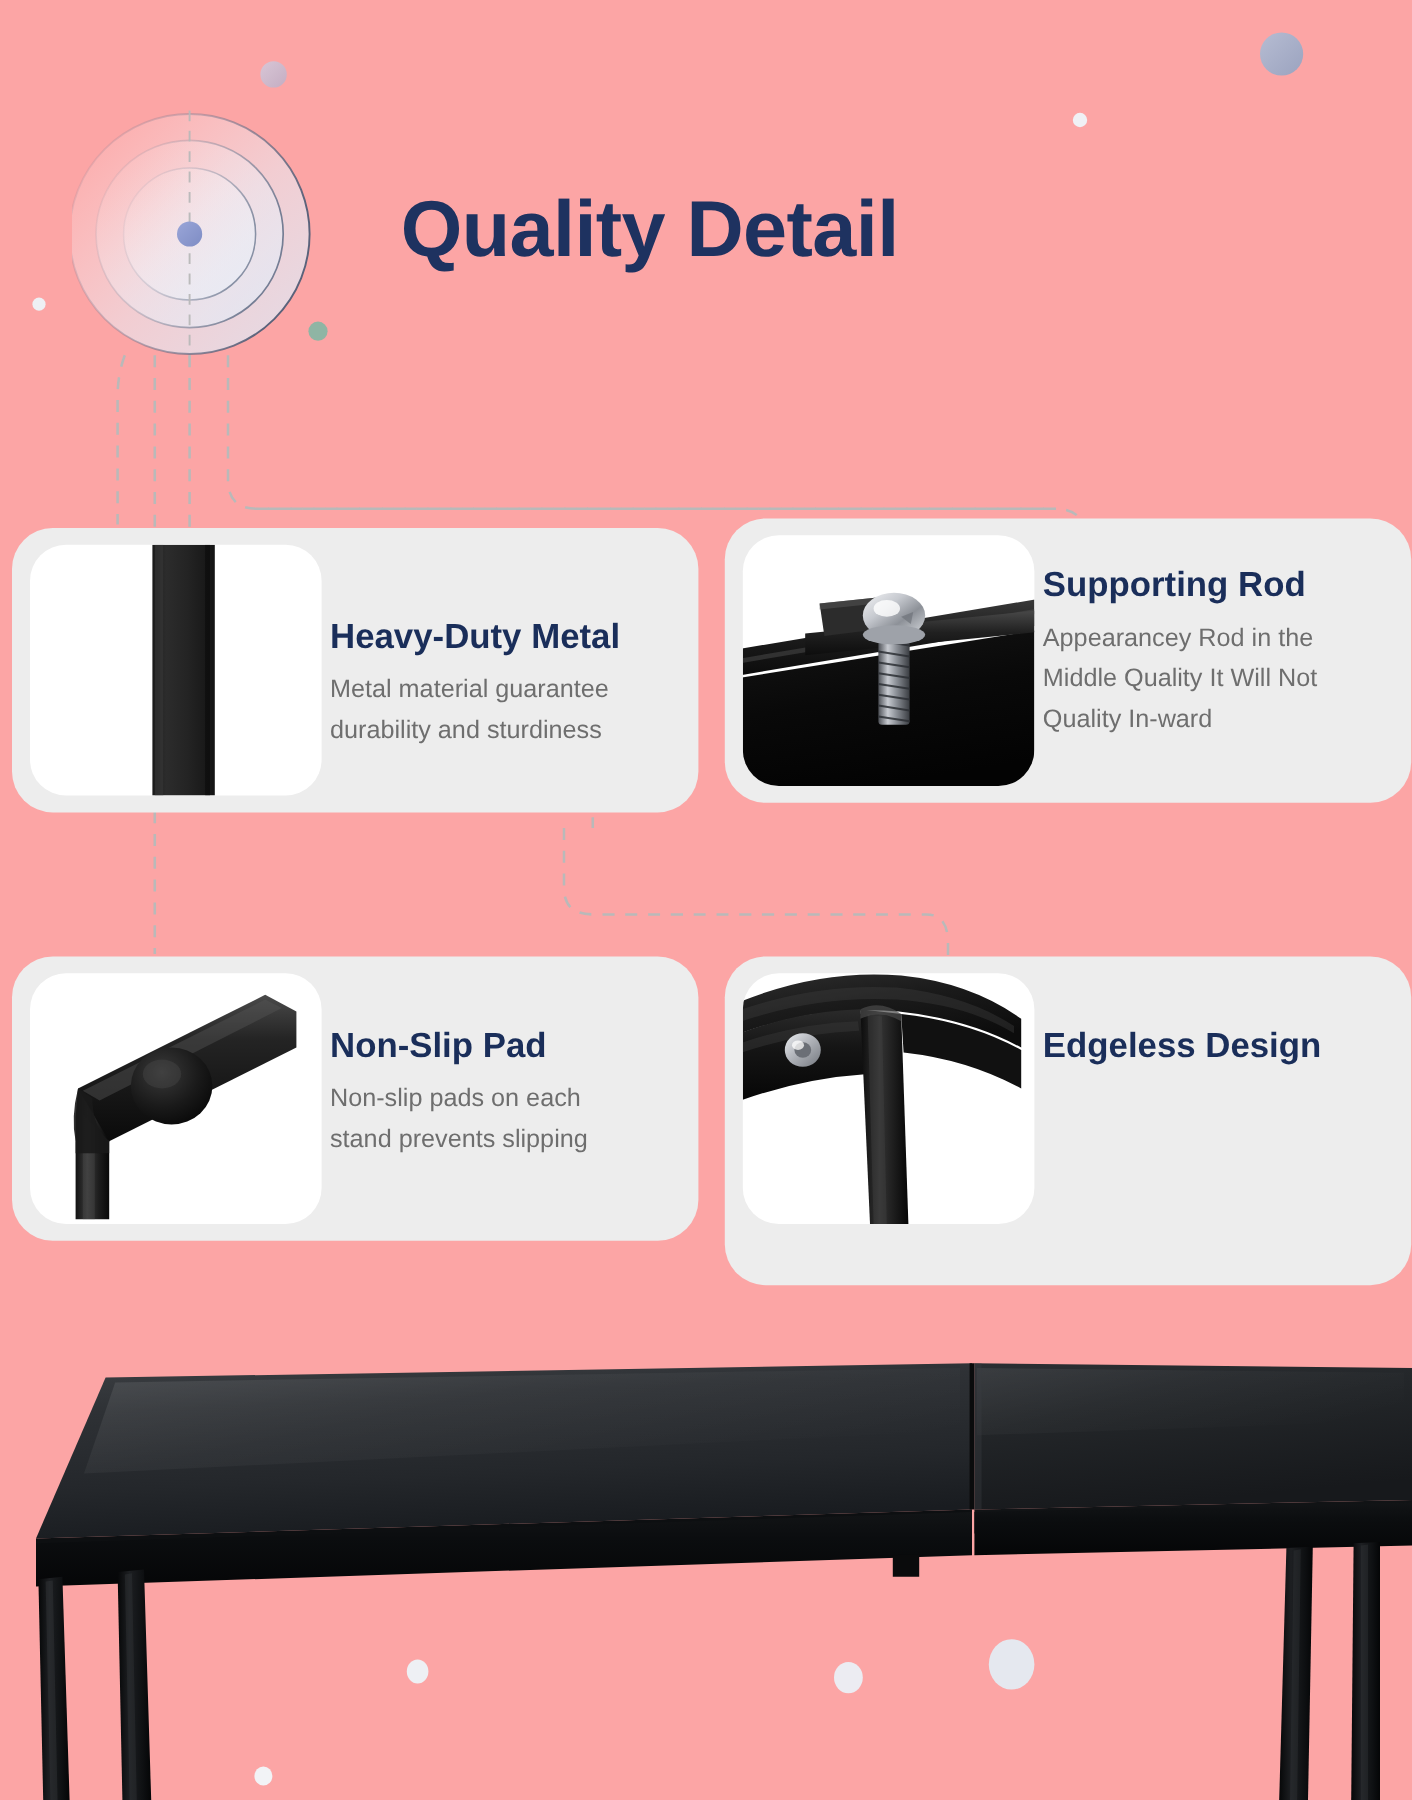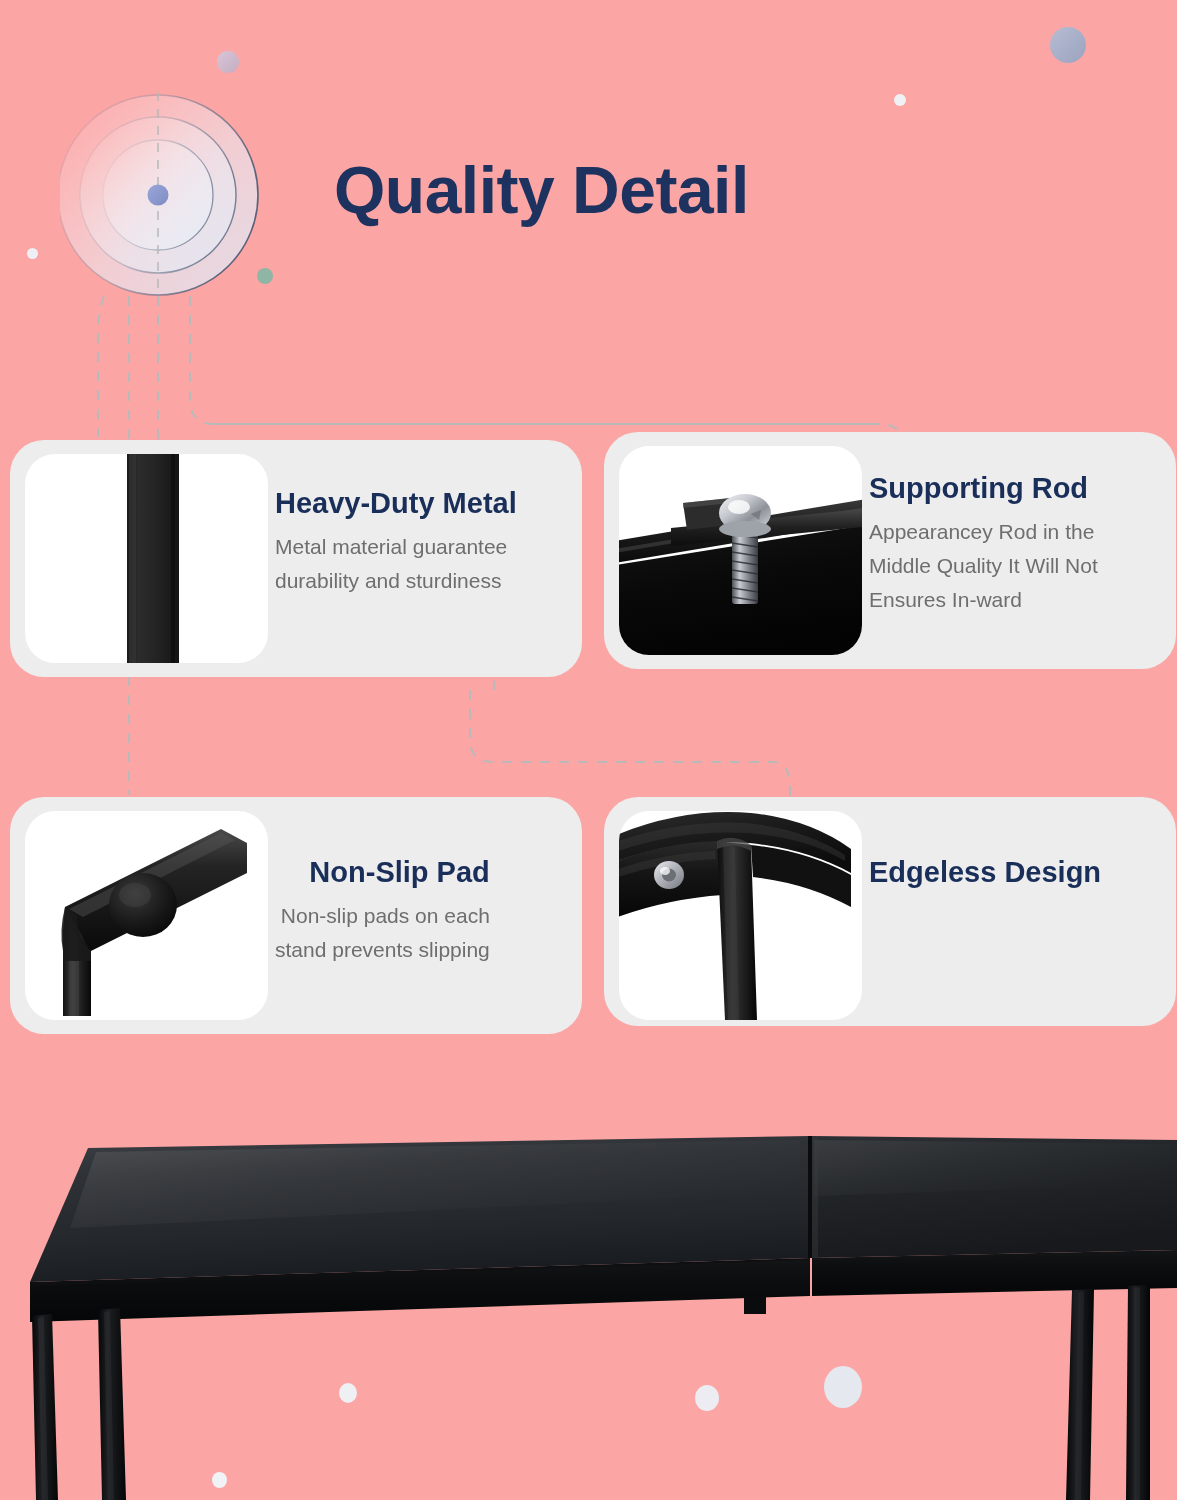--- a/index.html
+++ b/index.html
@@ -130,21 +130,21 @@
             <stop offset="22%" stop-color="#2c2c2c"></stop>
             <stop offset="55%" stop-color="#242424"></stop>
             <stop offset="100%" stop-color="#141414"></stop>
           </linearGradient>
         </defs>
         <rect x="102" y="-6" width="52" height="222" fill="url(#barG)"></rect>
         <rect x="104" y="-6" width="7" height="222" fill="#3a3a3a" opacity="0.55"></rect>
         <rect x="146" y="-6" width="4" height="222" fill="#0a0a0a" opacity="0.6"></rect>
       </svg>
     </div>
-    <div class="card-text" style="left:265px;top:48px;">
+    <div class="card-text" style="left:265px;top:76px;">
       <div class="card-title">Heavy-Duty Metal</div>
       <div class="card-desc">
         <div>Metal material guarantee</div>
         <div>durability and sturdiness</div>
       </div>
     </div>
   </div>
 
   <div class="card" style="left:604px;top:432px;width:572px;height:237px;">
     <div class="card-img" style="left:15px;top:14px;width:243px;height:209px;">
@@ -205,26 +205,26 @@
         <ellipse cx="126" cy="83" rx="26" ry="8" fill="#9ea2a9"></ellipse>
         <ellipse cx="120" cy="61" rx="11" ry="7" fill="#ffffff" opacity="0.8"></ellipse>
         <path d="M 132 68 L 142 64 L 140 74 Z" fill="#6f737a" opacity="0.7"></path>
       </svg>
     </div>
     <div class="card-text" style="left:265px;top:41px;">
       <div class="card-title">Supporting Rod</div>
       <div class="card-desc">
         <div>Appearancey Rod in the</div>
         <div>Middle Quality It Will Not</div>
-        <div>Ensures In-ward</div>
+        <div>Quality In-ward</div>
       </div>
     </div>
   </div>
 
-  <div class="card" style="left:10px;top:797px;width:572px;height:237px;text-align:right;">
+  <div class="card" style="left:10px;top:797px;width:572px;height:237px;">
     <div class="card-img" style="left:15px;top:14px;width:243px;height:209px;">
       <svg width="243" height="209" viewBox="0 0 243 209">
         <defs>
           <linearGradient id="legTopG" x1="0" y1="0" x2="0" y2="1">
             <stop offset="0%" stop-color="#4a4a4a"></stop>
             <stop offset="30%" stop-color="#242424"></stop>
             <stop offset="100%" stop-color="#0a0a0a"></stop>
           </linearGradient>
           <linearGradient id="legVertG" x1="0" y1="0" x2="1" y2="0">
             <stop offset="0%" stop-color="#121212"></stop>
@@ -253,21 +253,21 @@
     </div>
     <div class="card-text" style="left:265px;top:60px;">
       <div class="card-title">Non-Slip Pad</div>
       <div class="card-desc">
         <div>Non-slip pads on each</div>
         <div>stand prevents slipping</div>
       </div>
     </div>
   </div>
 
-  <div class="card" style="left:604px;top:797px;width:572px;height:229px;">
+  <div class="card" style="left:604px;top:797px;width:572px;height:274px;">
     <div class="card-img" style="left:15px;top:14px;width:243px;height:209px;">
       <svg width="243" height="209" viewBox="0 0 243 209">
         <defs>
           <linearGradient id="topSurfG" x1="0" y1="0" x2="0.6" y2="1">
             <stop offset="0%" stop-color="#2e2e2e"></stop>
             <stop offset="45%" stop-color="#1b1b1b"></stop>
             <stop offset="100%" stop-color="#0c0c0c"></stop>
           </linearGradient>
           <linearGradient id="apronG" x1="0" y1="0" x2="0" y2="1">
             <stop offset="0%" stop-color="#2a2a2a"></stop>

